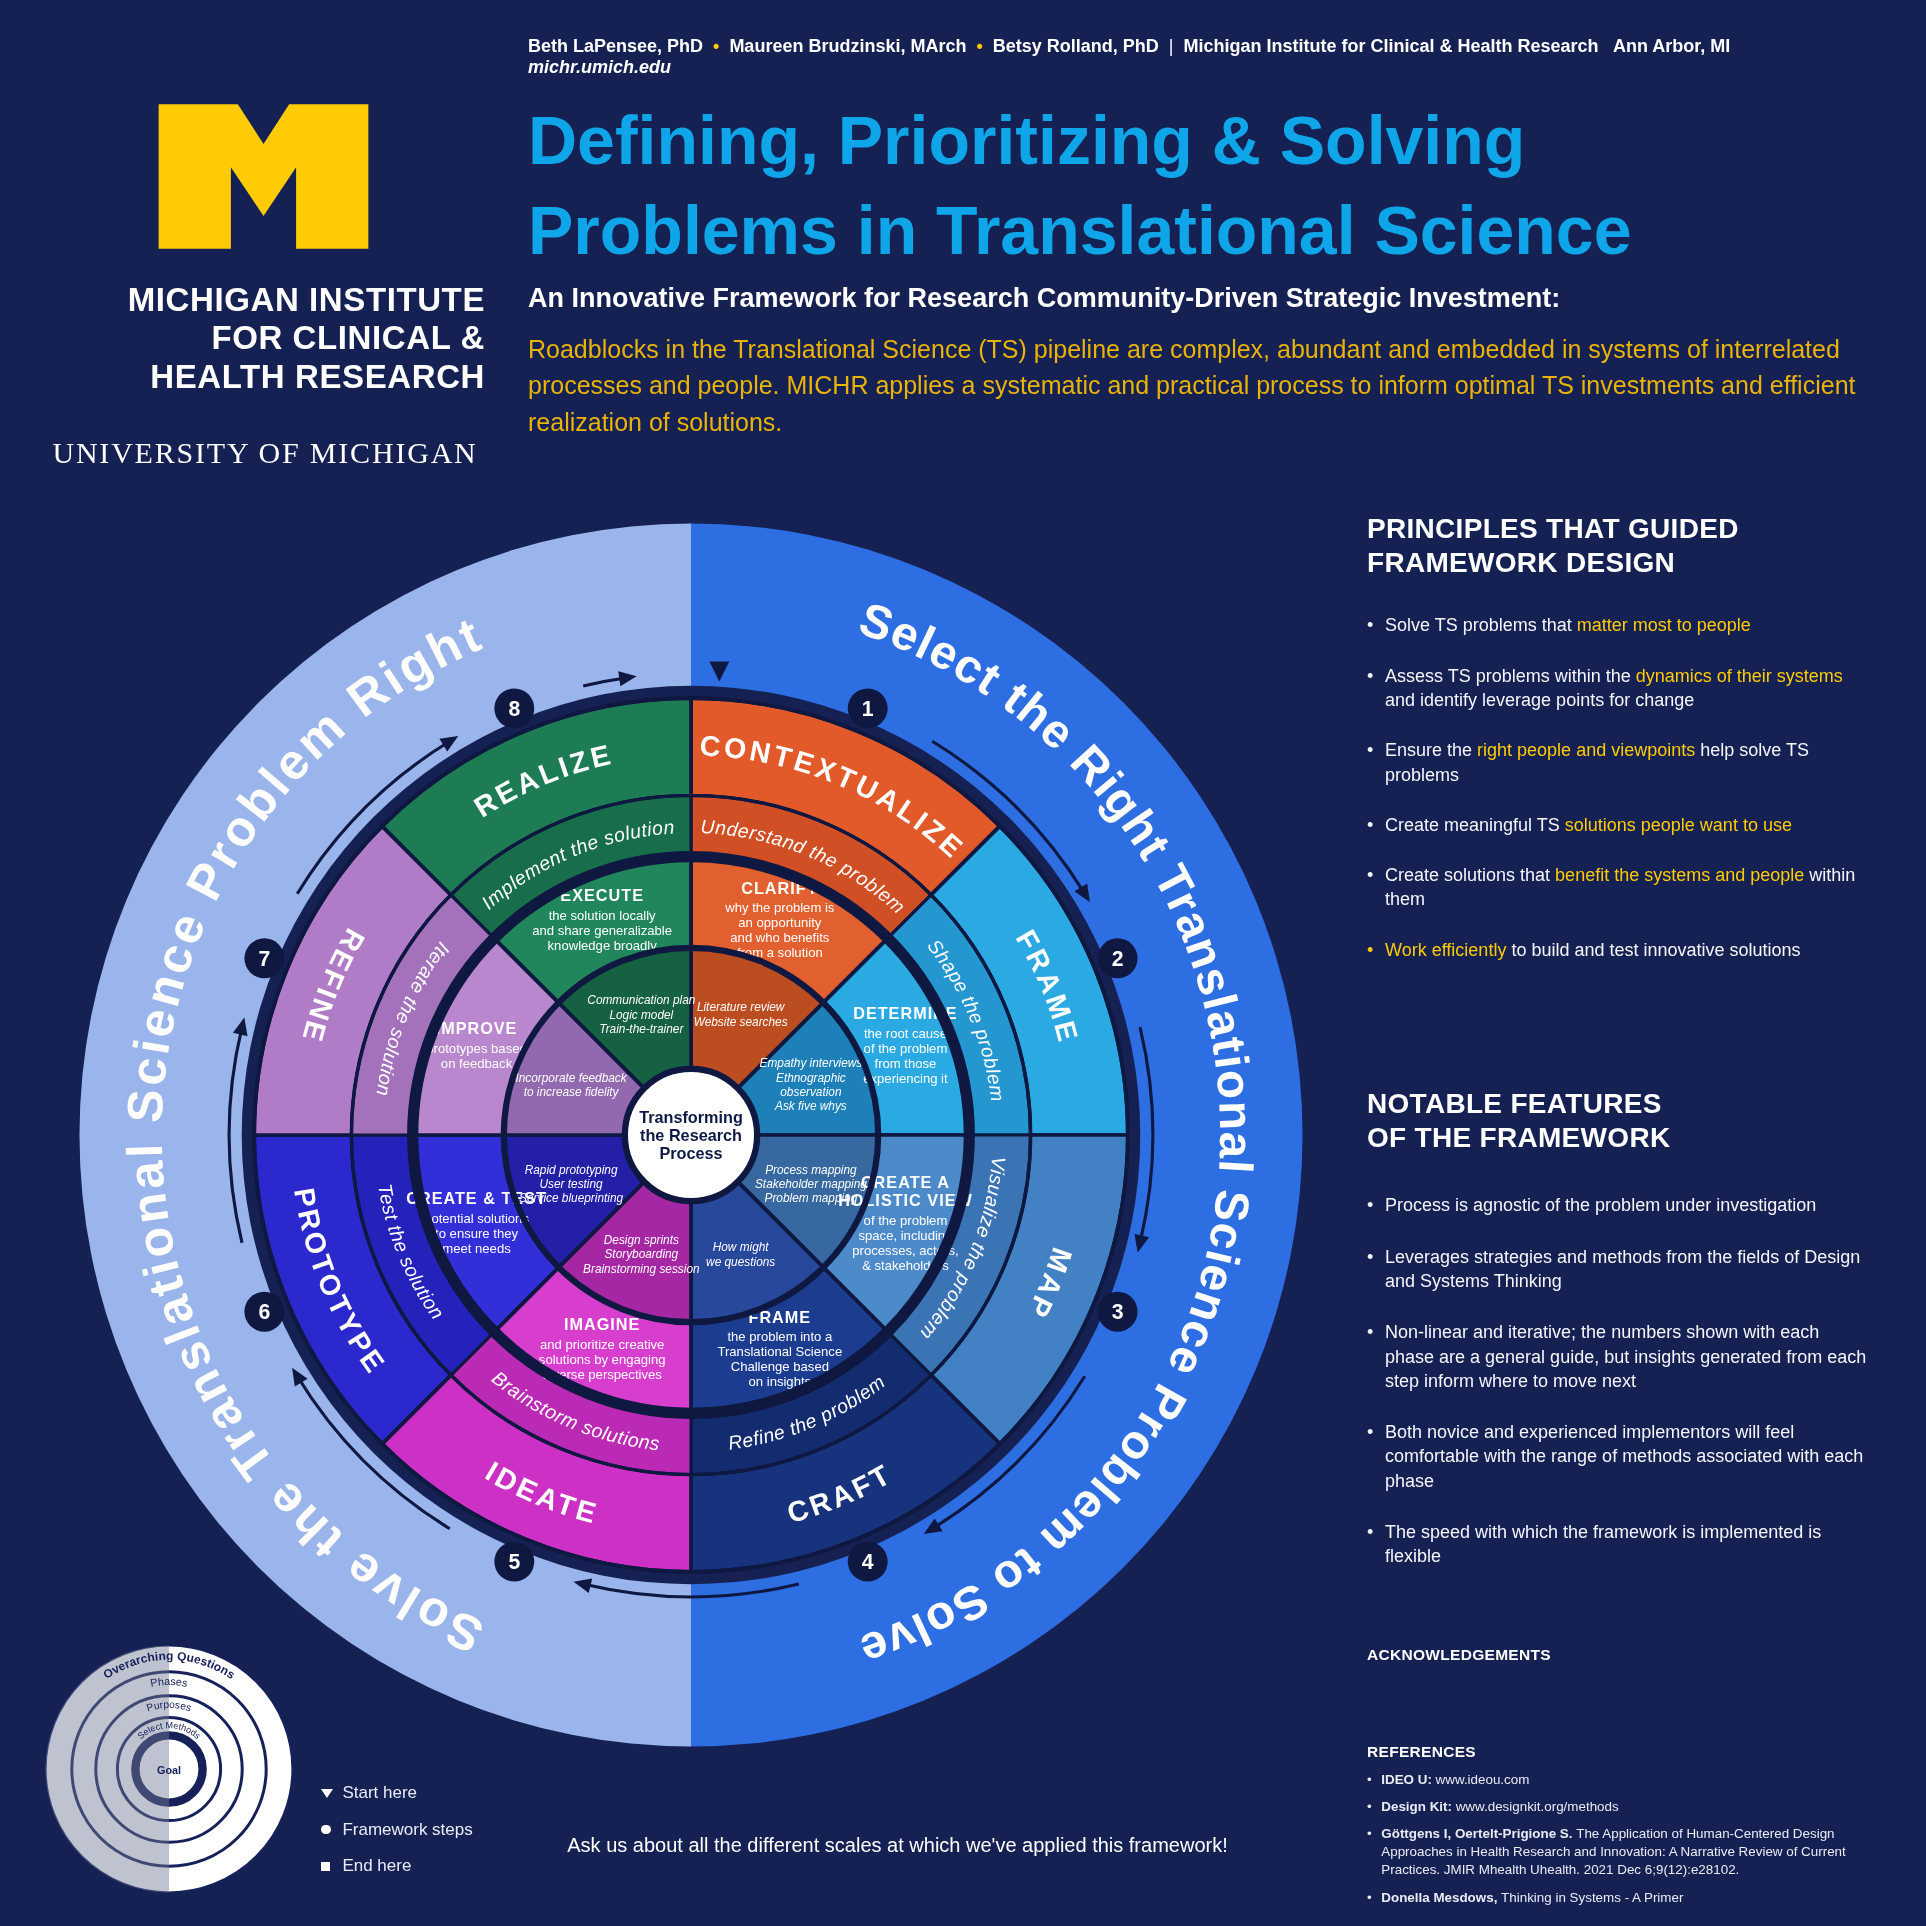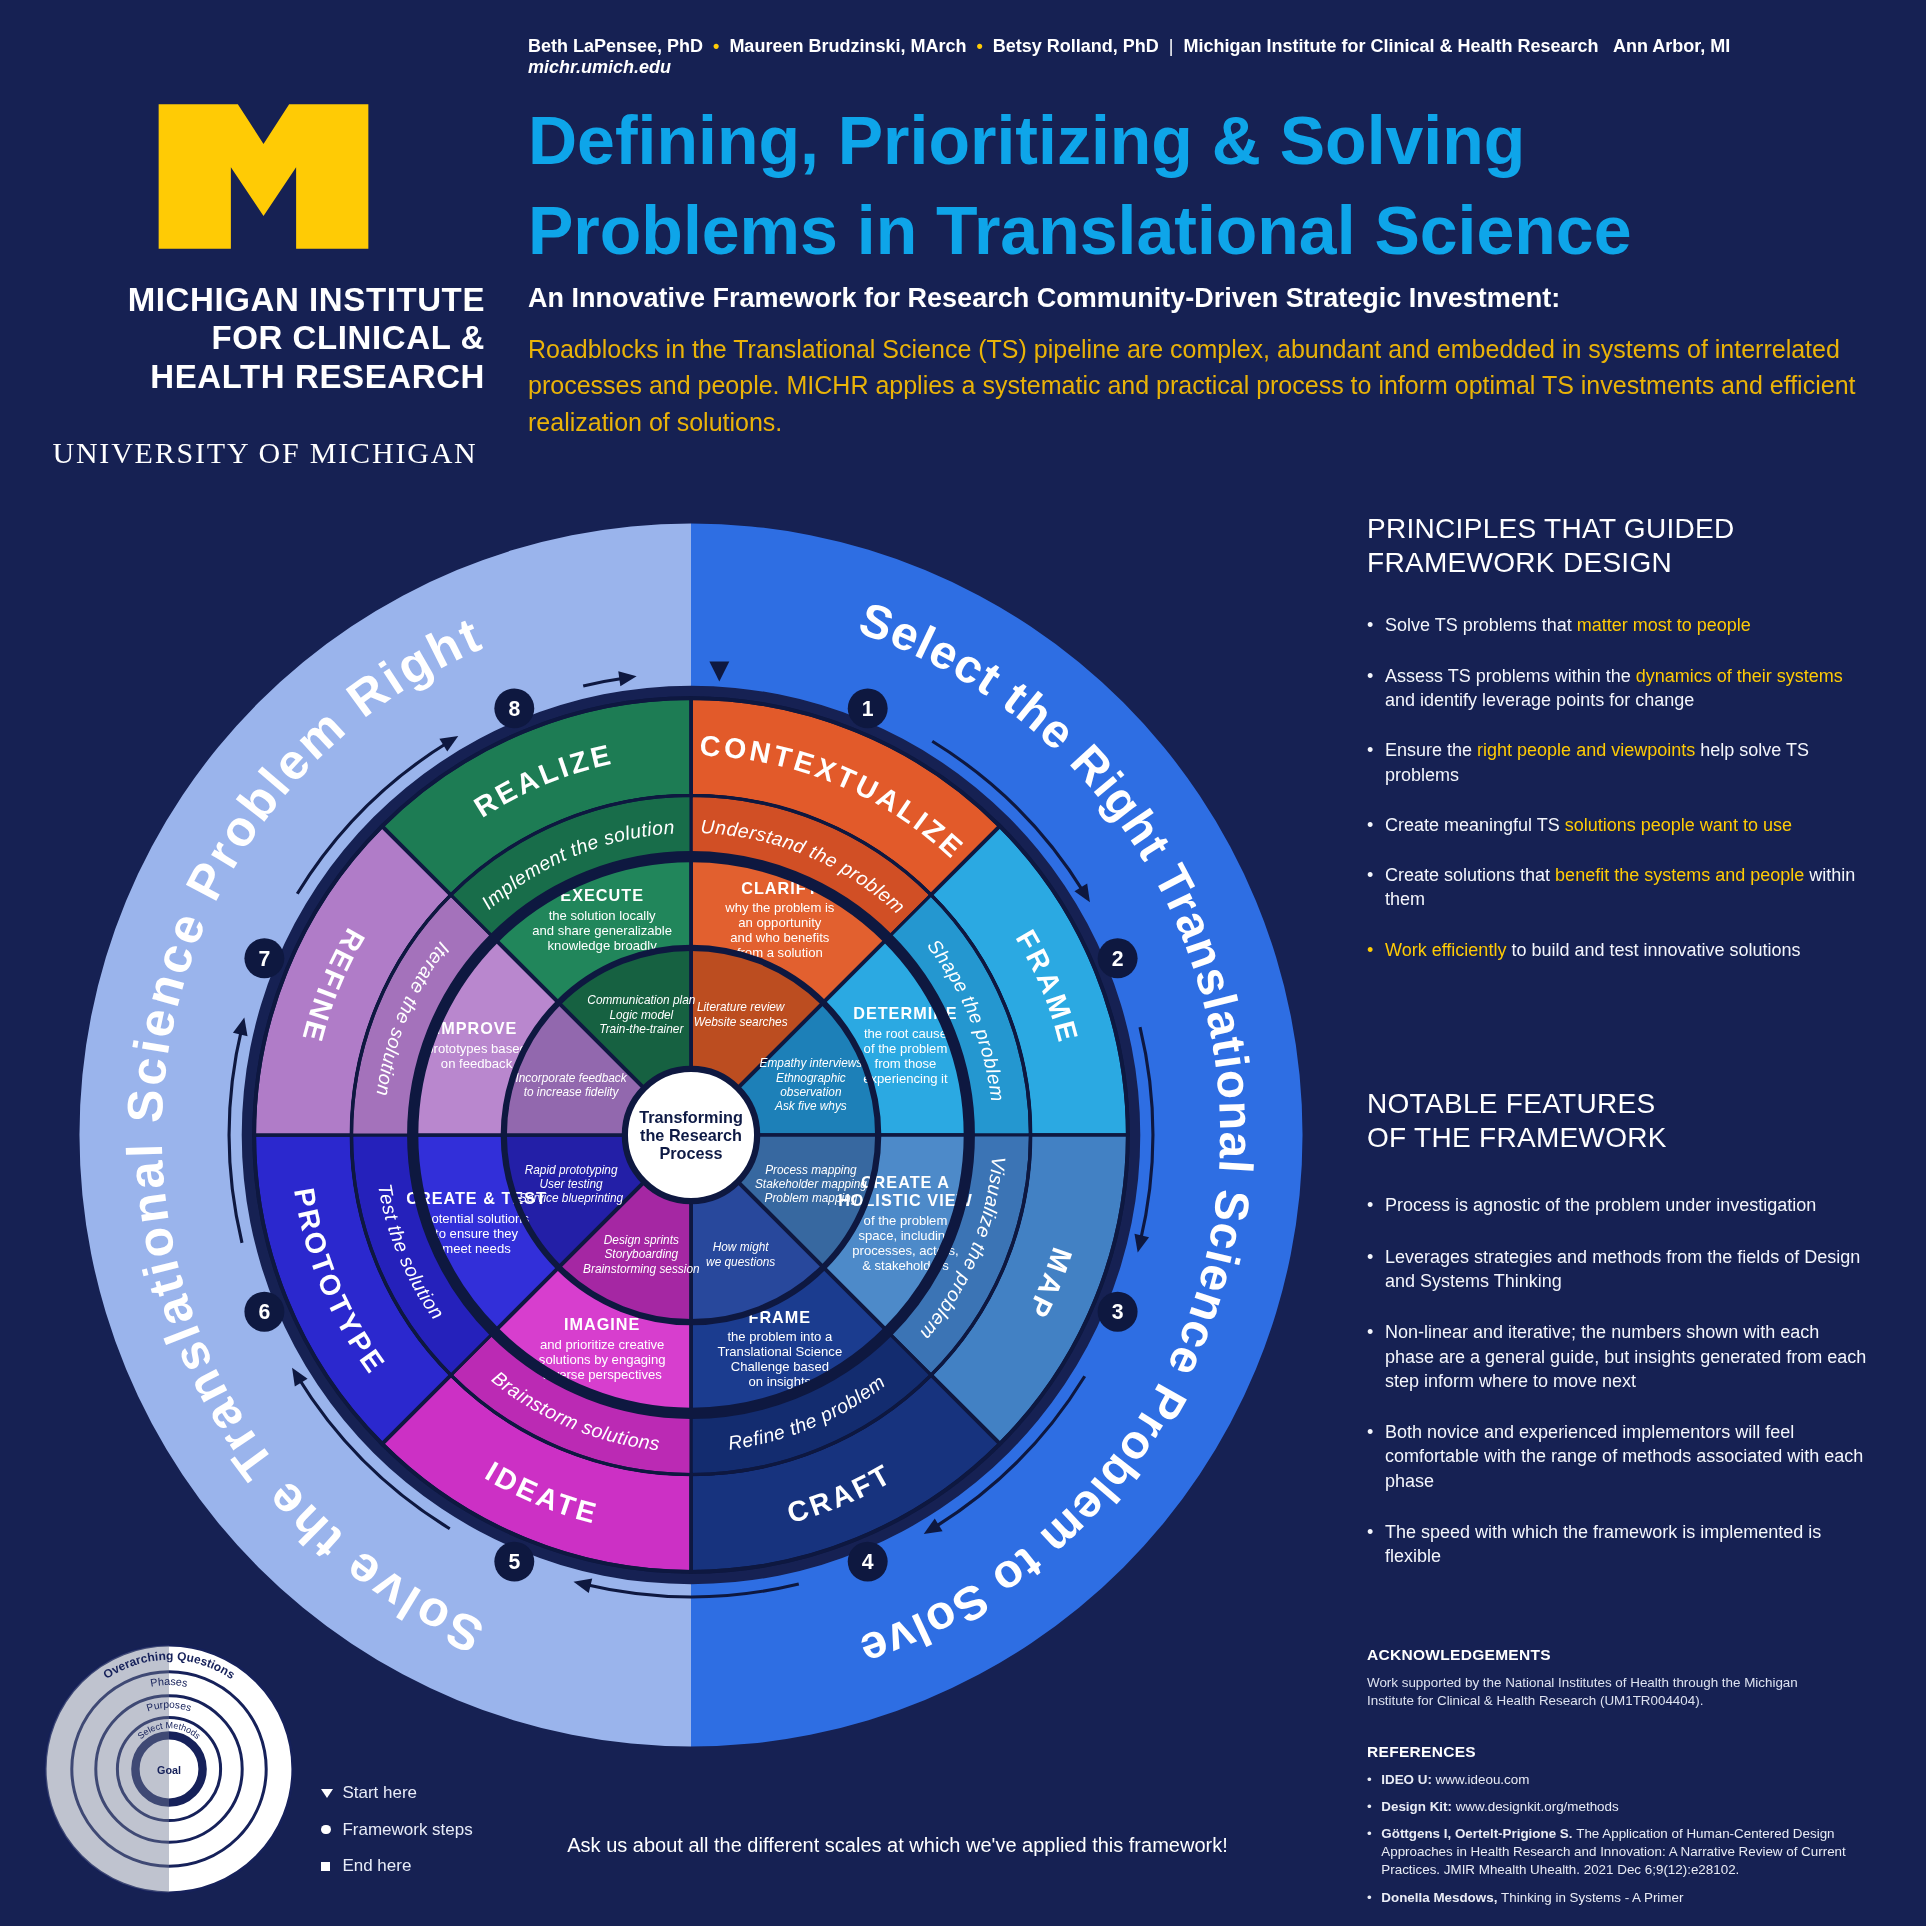--- a/index.html
+++ b/index.html
@@ -22,21 +22,21 @@
   .intro{position:absolute;left:528px;top:331px;width:1349px;font-size:25px;line-height:1.45;color:#eab308}
 
   .wheel{position:absolute;left:67px;top:511px;width:1248px;height:1248px}
   #wheel text,#scales text{font-family:"Liberation Sans",sans-serif}
 
   .col-block{position:absolute;left:1367px;width:505px}
   #principles-block{top:512px}
   #features-block{top:1087px}
   #ack-block{top:1646px;width:476px}
   #refs-block{top:1743px;width:485px}
-  .colhead{font-size:28px;font-weight:normal;line-height:1.22;white-space:pre-line;margin-bottom:33px;letter-spacing:0.3px}
+  .colhead{font-size:28px;font-weight:bold;line-height:1.22;white-space:pre-line;margin-bottom:33px;letter-spacing:0.3px}
   #features-block .colhead{margin-bottom:38px}
   .bullet{display:flex;margin-bottom:26px;font-size:18px;line-height:1.35;color:#F4F6FC}
   #features-list .bullet{margin-bottom:27px}
   .dot-b{width:18px;flex:0 0 18px}
   .smallhead{font-size:15.5px;font-weight:bold;letter-spacing:0.3px;margin-bottom:9.5px}
   .smalltext{font-size:13.4px;line-height:1.4;color:#DDE2F0}
   .ref{display:flex;font-size:13.4px;line-height:1.34;margin-bottom:9.5px;color:#E9ECF5}
   .ref .dot-b{width:14.3px;flex:0 0 14.3px}
 
   .scales{position:absolute;left:37px;top:1637px;width:264px;height:264px}
@@ -273,21 +273,20 @@
         </div>
         <div class="bullet">
           <span class="dot-b">•</span>
           <span><span>The speed with which the framework is implemented is flexible</span></span>
         </div>
       </div>
   </div>
 
   <div class="col-block" id="ack-block">
     <h3 class="smallhead">ACKNOWLEDGEMENTS</h3>
-    <p class="smalltext">Work supported by the National Institutes of Health through the Michigan Institute for Clinical &amp; Health Research (UM1TR004404).</p>
   </div>
 
   <div class="col-block" id="refs-block">
     <h3 class="smallhead">REFERENCES</h3>
     <div id="refs-list">
         <div class="ref">
           <span class="dot-b">•</span>
           <span><span class="b">IDEO U: </span><span>www.ideou.com</span></span>
         </div>
         <div class="ref">

